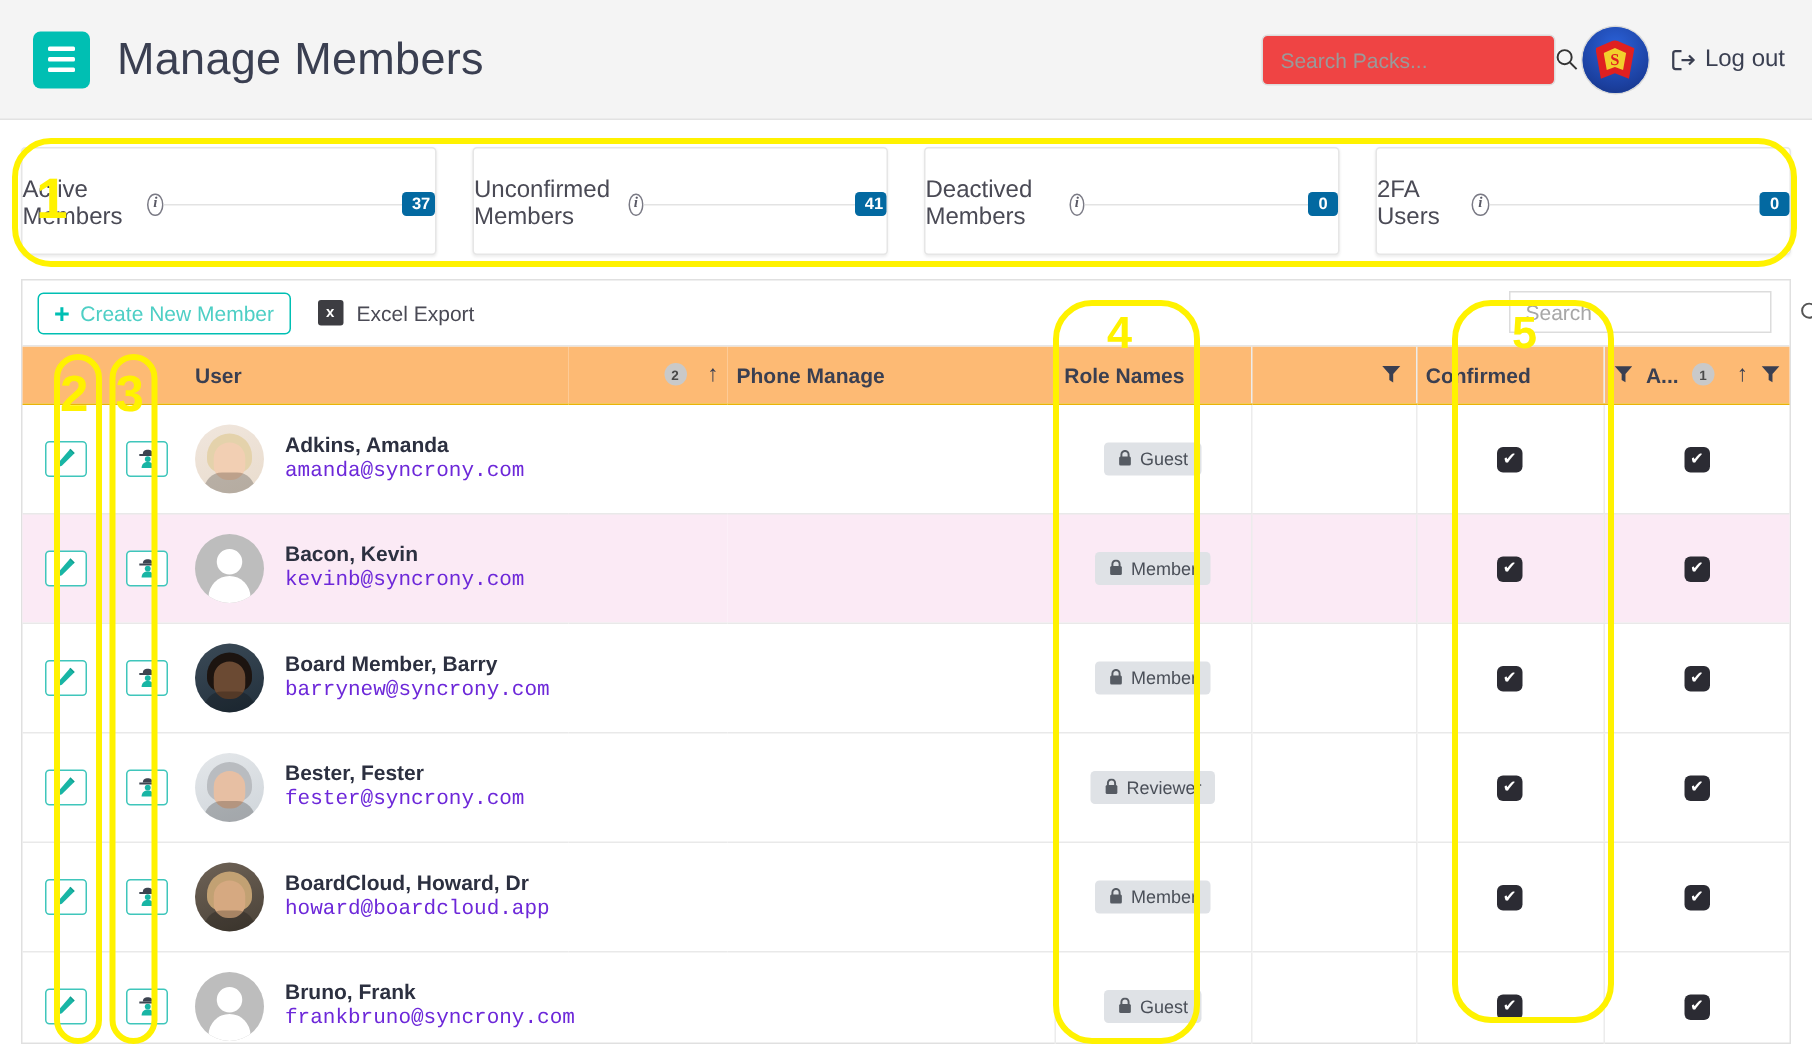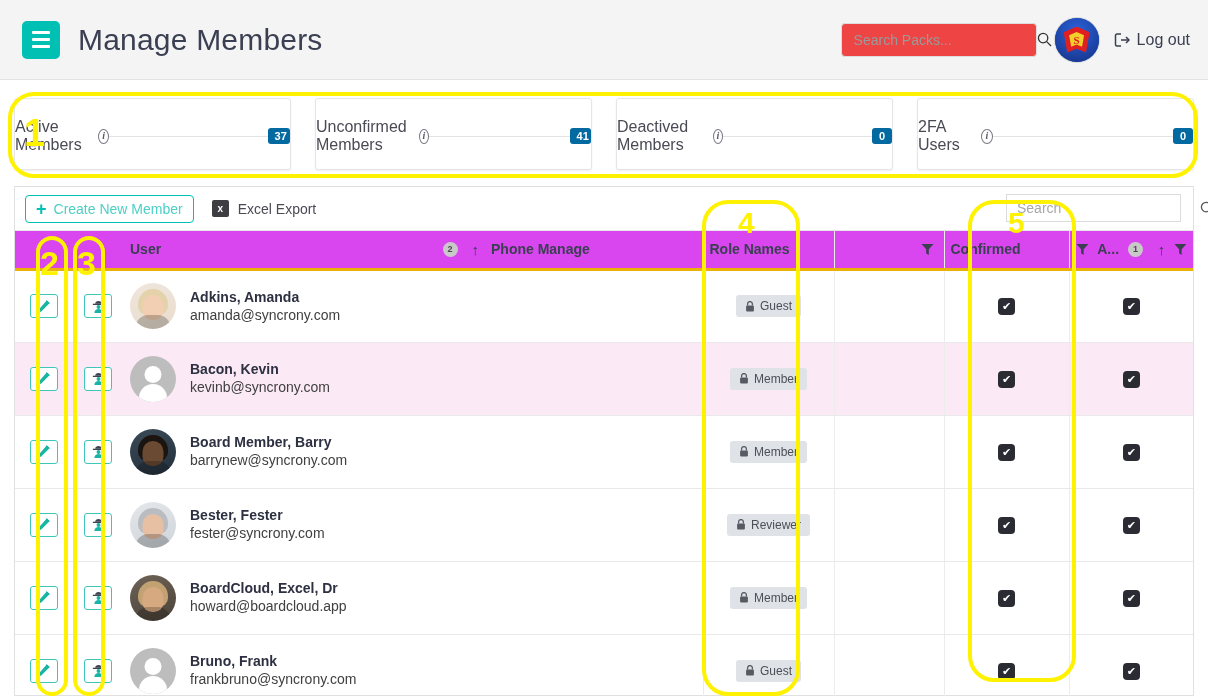--- a/index.html
+++ b/index.html
@@ -113,22 +113,22 @@
   .grid-search input {
     border:none; outline:none; flex:1; font-size:14px; color:#333; background:transparent;
     font-family:"Liberation Sans", sans-serif;
   }
   .grid-search input::placeholder { color:#a7a7a7; }
 
   
   table.grid { width:100%; border-collapse:collapse; table-layout:fixed; }
   table.grid th {
     height:38px; font-size:14px; color:#3a3f51; font-weight:bold;
-    border-bottom:3px solid #eab308; text-align:left; padding:0 6px;
-    vertical-align:middle; background:#d946ef;
+    border-bottom:1px solid #eab308; text-align:left; padding:0 6px;
+    vertical-align:middle; background:#fdba74;
   }
   .th-inner { display:flex; align-items:center; gap:8px; }
   .th-inner.right { justify-content:flex-end; }
   .sort-badge {
     background:#c9c9c9; color:#4a4a4a; border-radius:50%;
     width:15px; height:15px; font-size:9px; font-weight:bold;
     display:inline-flex; align-items:center; justify-content:center;
   }
   .sep-v { border-left:1px solid #ececec; }
 
@@ -149,21 +149,21 @@
   }
   .uavatar.ph::before {
     content:""; position:absolute; left:50%; top:22%; transform:translateX(-50%);
     width:17px; height:17px; border-radius:50%; background:#fff;
   }
   .uavatar.ph::after {
     content:""; position:absolute; left:50%; bottom:-2px; transform:translateX(-50%);
     width:28px; height:20px; border-radius:14px 14px 0 0; background:#fff;
   }
   .uname { font-weight:bold; font-size:14px; color:#2c3040; line-height:17px; }
-  .umail { font-size:14px; color:#404040; line-height:18px; }
+  .umail { font-size:14px; color:#6d28d9; line-height:18px;font-family:Liberation Mono, monospace; }
   .role-badge {
     display:inline-flex; align-items:center; gap:5px; background:#dfe2e6;
     color:#4a4f58; border-radius:3px; font-size:12px; padding:4px 9px;
   }
   .chk {
     width:17px; height:17px; border-radius:4px; background:#2b2b33;
     display:inline-flex; align-items:center; justify-content:center;
     color:#fff; font-size:11px; line-height:11px; cursor:pointer;
   }
 
@@ -526,21 +526,21 @@
               </div>
             </td>
             <td colspan="2">
               <div class="user-cell">
                 <div class="uavatar" style="background:linear-gradient(160deg,#6e6256,#4a4238)">
                   <div style="position:absolute;left:50%;top:6px;transform:translateX(-50%);width:30px;height:26px;border-radius:15px 15px 9px 9px;background:#c2a173"></div>
                   <div style="position:absolute;left:50%;top:12px;transform:translateX(-50%);width:21px;height:25px;border-radius:11px 11px 10px 10px;background:#d6a981"></div>
                   <div style="position:absolute;left:50%;bottom:0;transform:translateX(-50%);width:34px;height:14px;border-radius:12px 12px 0 0;background:rgba(0,0,0,.22)"></div>
                 </div>
                 <div>
-                  <div class="uname">BoardCloud, Excel, Dr</div>
+                  <div class="uname">BoardCloud, Howard, Dr</div>
                   <div class="umail">howard@boardcloud.app</div>
                 </div>
               </div>
             </td>
             <td></td>
             <td class="sep-v" style="text-align:center"><span class="role-badge">
                 <svg width="10" height="11" viewBox="0 0 10 11">
                   <path d="M2.6 4.6 V3 a2.4 2.4 0 0 1 4.8 0 v1.6" fill="none" stroke="#565b63" stroke-width="1.3"></path>
                   <rect x="1.1" y="4.4" width="7.8" height="6" rx="1" fill="#565b63"></rect>
                 </svg>

